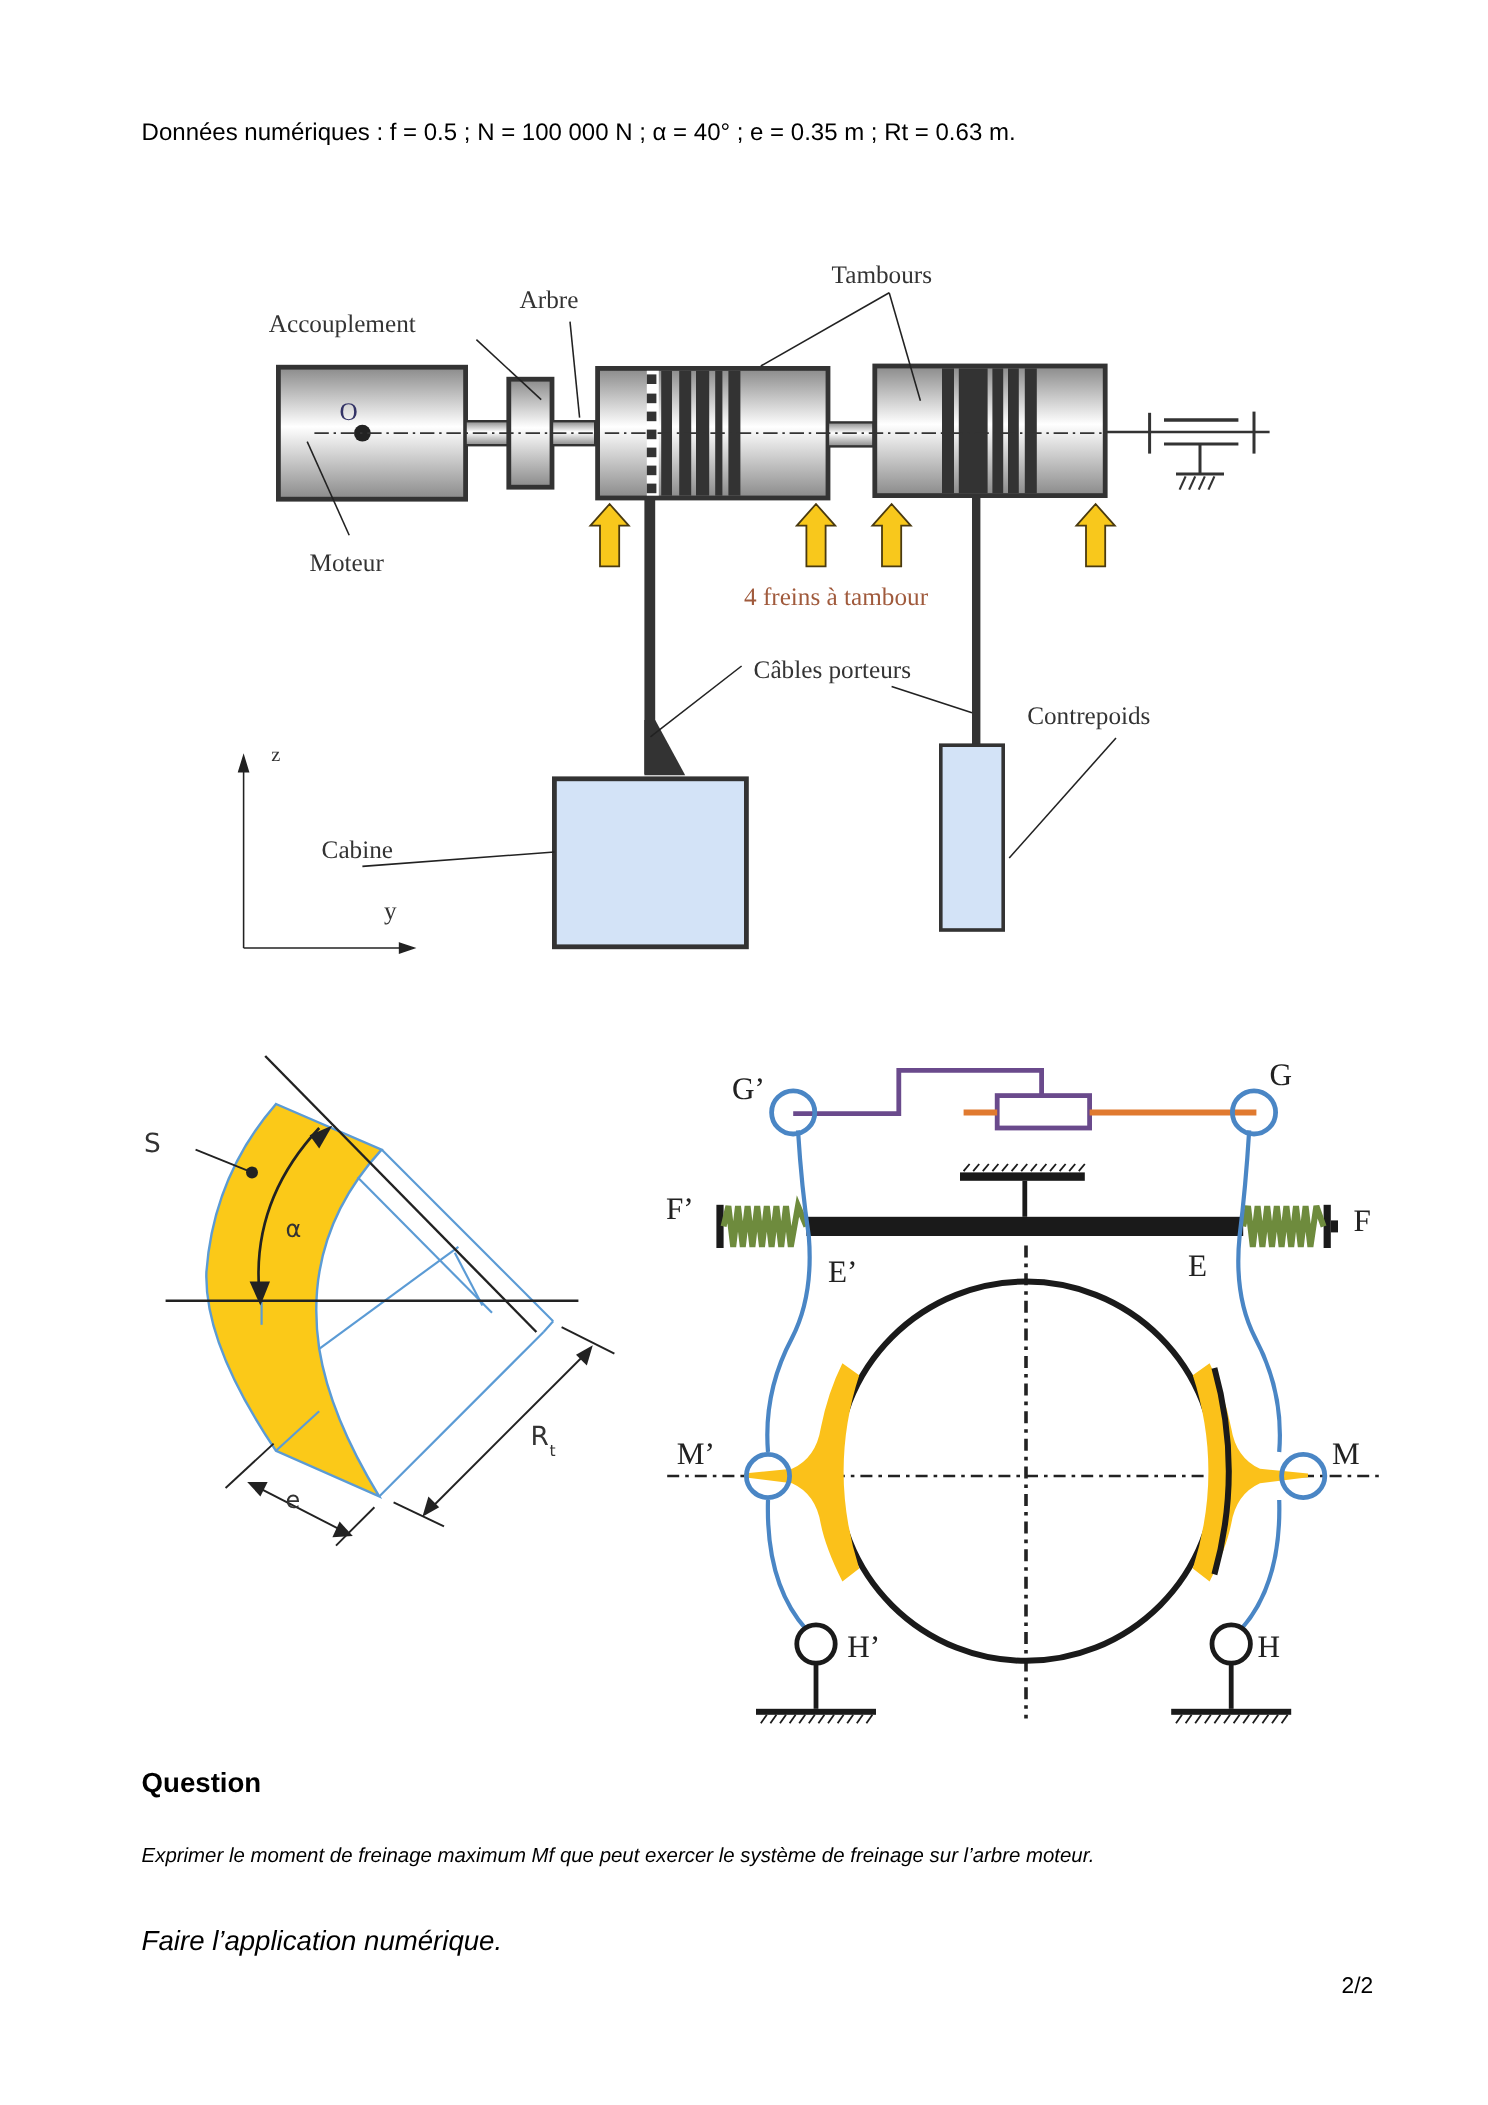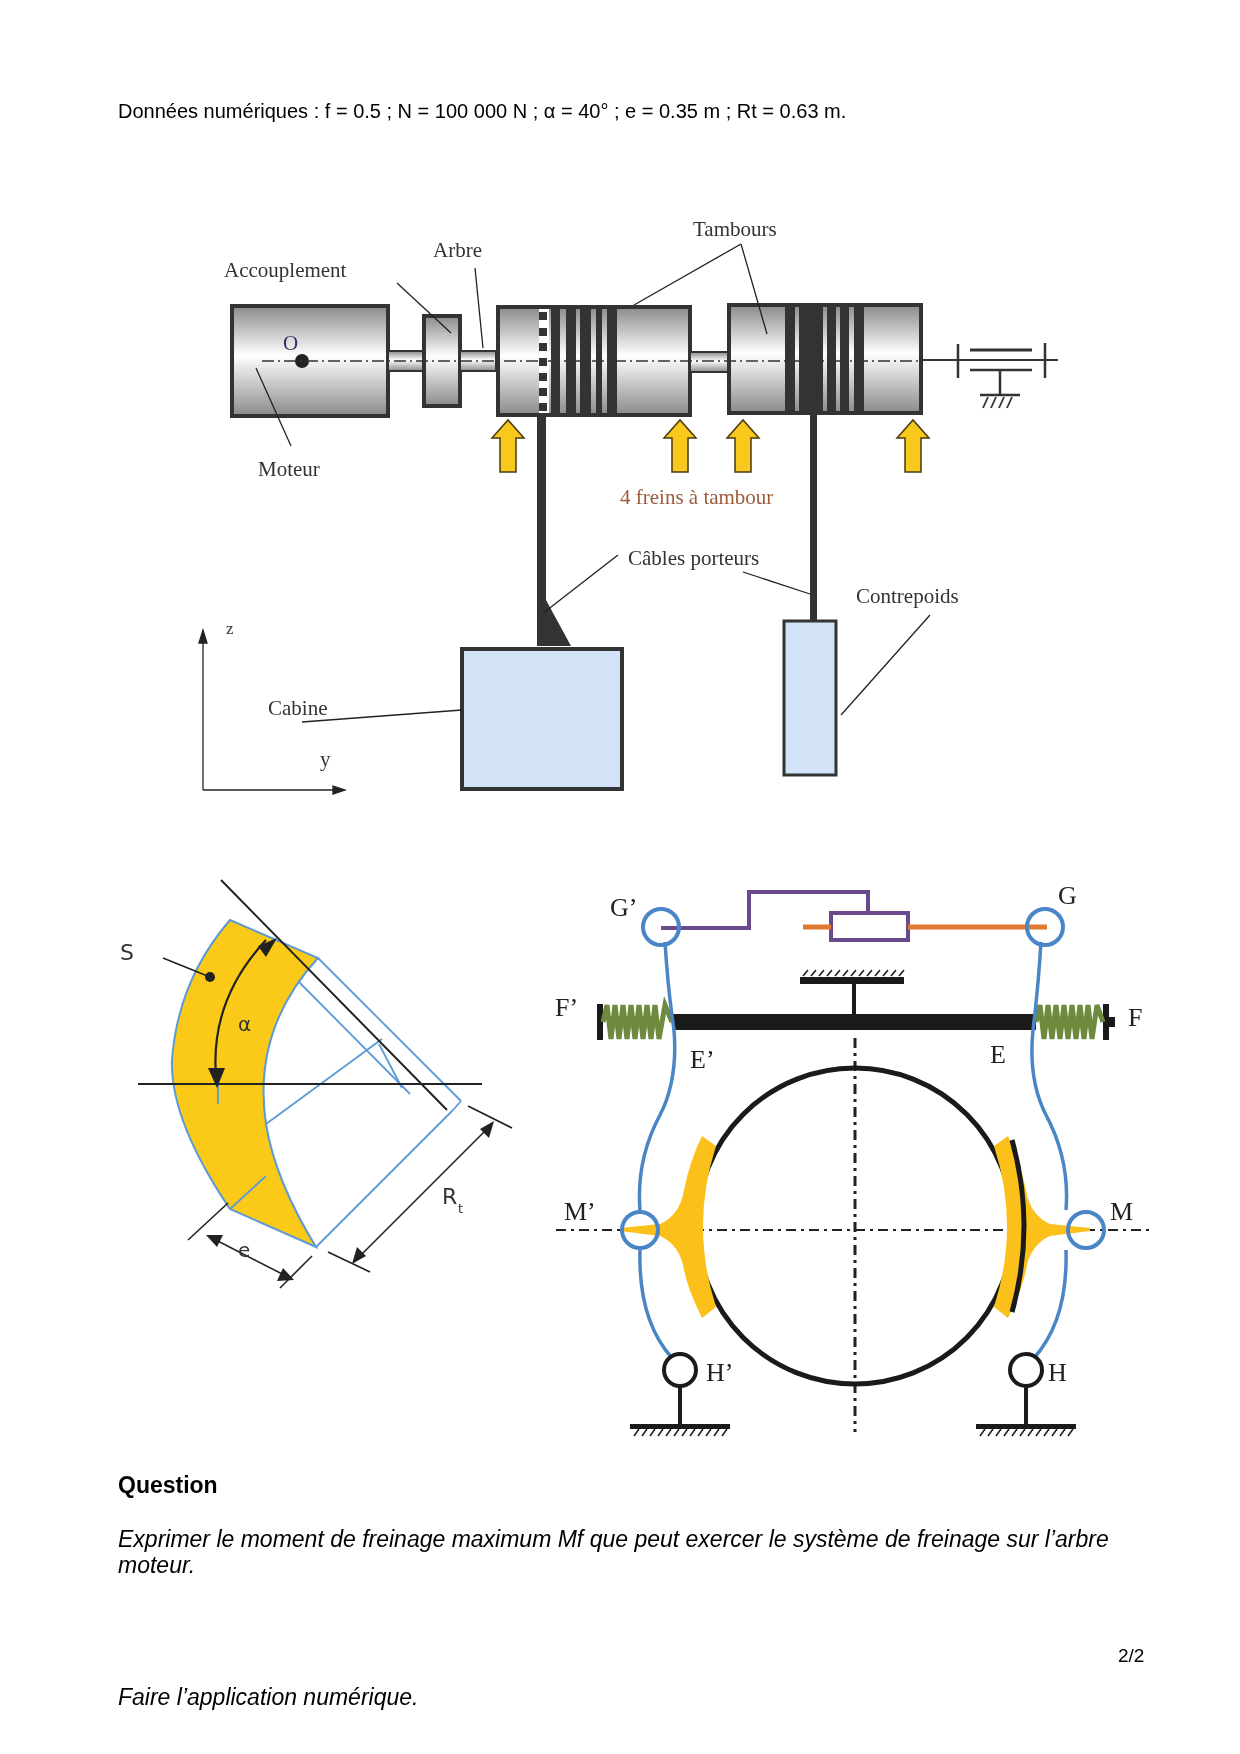--- a/index.html
+++ b/index.html
@@ -1,22 +1,22 @@
 <!DOCTYPE html>
 <html><head>
 <meta charset="utf-8">
 <style>
   html, body { margin: 0; padding: 0; background: #ffffff; }
   body { width: 1240px; height: 1754px; position: relative; overflow: hidden;
          font-family: "Liberation Sans", sans-serif; color: #000; }
   .abs { position: absolute; }
   .data-line { left: 118px; top: 100px; font-size: 20px; white-space: nowrap; }
   .question-title { left: 118px; top: 1472px; font-size: 23px; font-weight: bold; }
-  .q-text { left: 118px; top: 1526px; font-size: 23px; font-style: italic; line-height: 26px; width: 1020px; }
-  .q-text2 { left: 118px; top: 1684px; font-size: 23px; font-style: italic; }
+  .q-text { left: 118px; top: 1526px; font-size: 17px; font-style: italic; line-height: 41px; width: 1020px; }
+  .q-text2 { left: 118px; top: 1604px; font-size: 23px; font-style: italic; }
   .page-num { left: 1118px; top: 1645px; font-size: 19px; text-align: center; }
   svg { position: absolute; left: 0; top: 0; }
   .serif { font-family: "Liberation Serif", serif; }
 </style>
 </head>
 <body>
 
 <div class="abs data-line">Données numériques : f = 0.5 ; N = 100 000 N ; α = 40° ; e = 0.35 m ; Rt = 0.63 m.</div>
 
 <svg width="1240" height="820">

